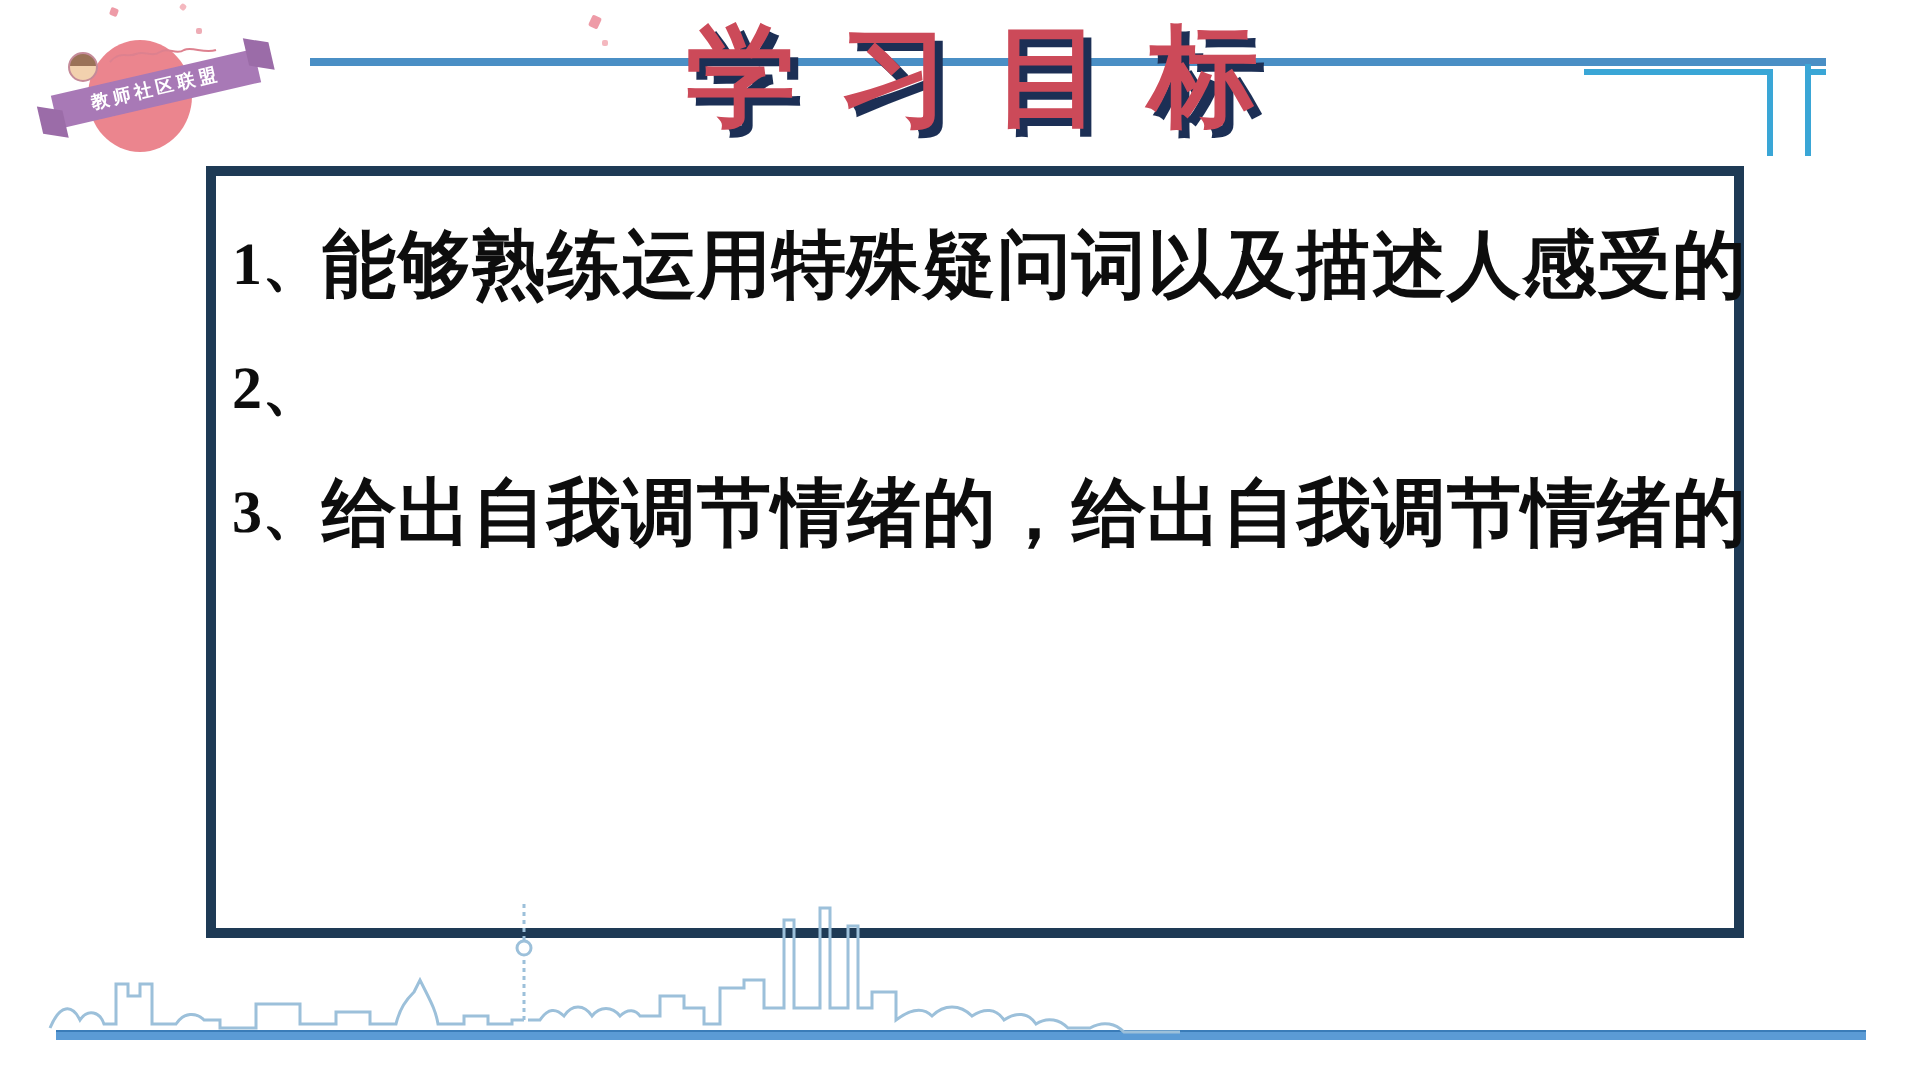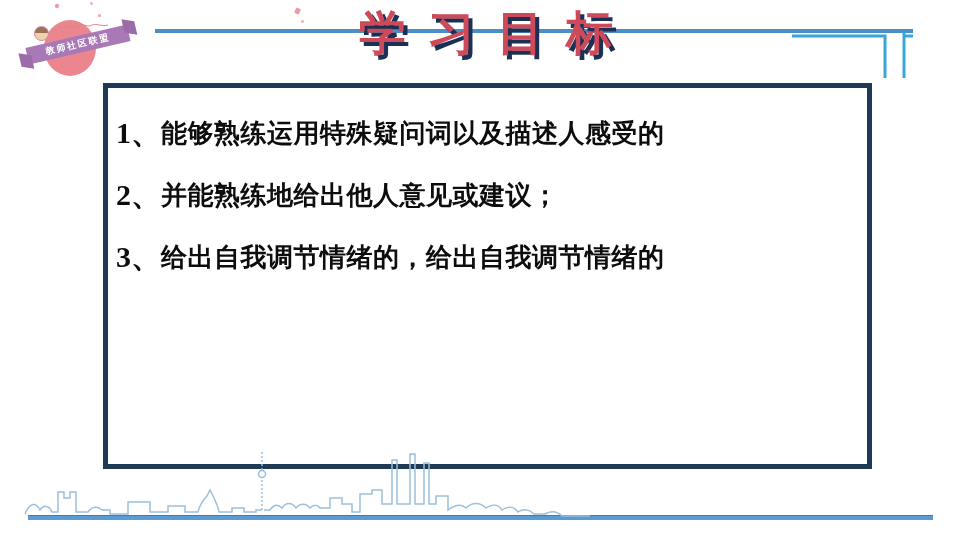--- a/index.html
+++ b/index.html
@@ -18,21 +18,21 @@
   .top-rule{position:absolute; left:155px; top:29px; width:758px; height:4px;
     background:var(--line-blue); z-index:2;}
 
   
   .corner-deco{position:absolute; left:780px; top:28px; z-index:2;}
 
   
   .title{
     position:absolute; left:0; top:2px; width:100%; text-align:center;
     padding-left:34px; box-sizing:border-box; z-index:3;
-    font-size:47px; font-weight:900; letter-spacing:22px;
+    font-size:55px; font-weight:900; letter-spacing:22px;
     color:var(--title-red);
     text-shadow:4px 4px 0 var(--title-shadow);
   }
 
   
   .badge{position:absolute; left:20px; top:6px; width:120px; height:84px; z-index:2; opacity:.85;}
   .badge-circle{position:absolute; left:24px; top:14px; width:52px; height:56px;
     border-radius:50%; background:var(--circle-red); opacity:.9;}
   .badge-ribbon{position:absolute; left:6px; top:30px; width:104px; height:17px;
     background:var(--ribbon-purple); transform:rotate(-13deg);
@@ -58,21 +58,21 @@
     box-sizing:border-box; border:5px solid var(--box-border); background:#fff;
     z-index:4; padding:14px 10px 0 8px;
   }
   .goal-item{display:flex; align-items:flex-start;}
   .goal-num{
     flex:0 0 34px; font-family:"Liberation Serif", serif; font-weight:bold;
     font-size:30px; line-height:62px; color:var(--text-black); white-space:nowrap;
   }
   .goal-lines{flex:1;}
   .goal-line{
-    font-size:26px; font-weight:bold; line-height:62px; color:var(--text-black);
+    font-size:37px; font-weight:bold; line-height:62px; color:var(--text-black);
     white-space:nowrap; letter-spacing:0.5px;
   }
 
   
   .skyline{position:absolute; left:0; top:446px; z-index:5; pointer-events:none;}
   .bottom-rule{position:absolute; left:28px; top:515px; width:905px; height:5px;
     background:var(--bottom-line); border-top:1px solid #3a7cb8; box-sizing:border-box; z-index:4;}
 </style>
 </head>
 <body>
@@ -109,21 +109,20 @@
     <div class="goal-item">
       <span class="goal-num">1、</span>
       <div class="goal-lines">
         <div class="goal-line">能够熟练运用特殊疑问词以及描述人感受的</div>
       </div>
     </div>
 
     <div class="goal-item">
       <span class="goal-num">2、</span>
       <div class="goal-lines">
-        <div class="goal-line">并能熟练地给出他人意见或建议；</div>
       </div>
     </div>
 
     <div class="goal-item">
       <span class="goal-num">3、</span>
       <div class="goal-lines">
         <div class="goal-line">给出自我调节情绪的，给出自我调节情绪的</div>
       </div>
     </div>
 

